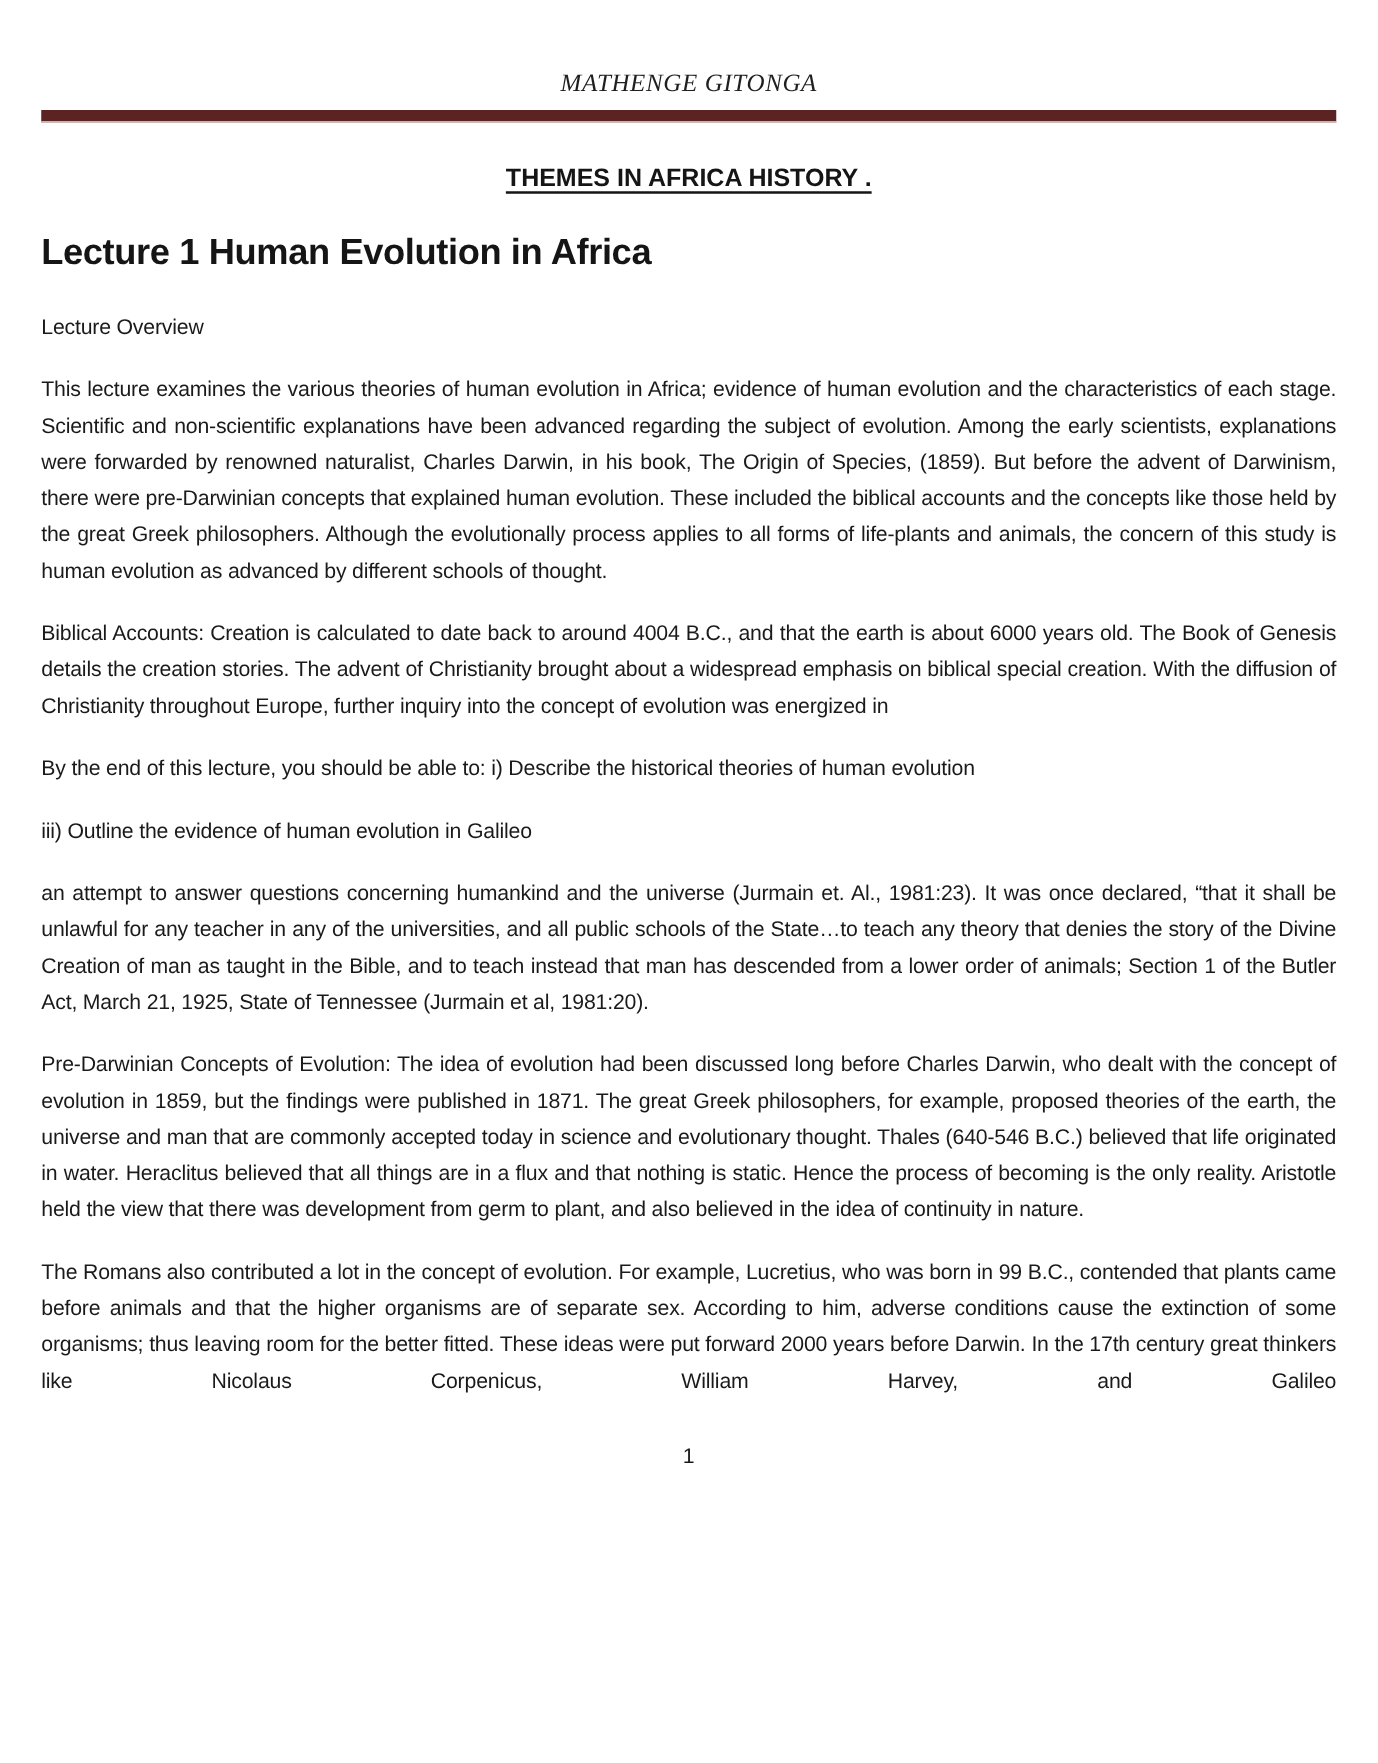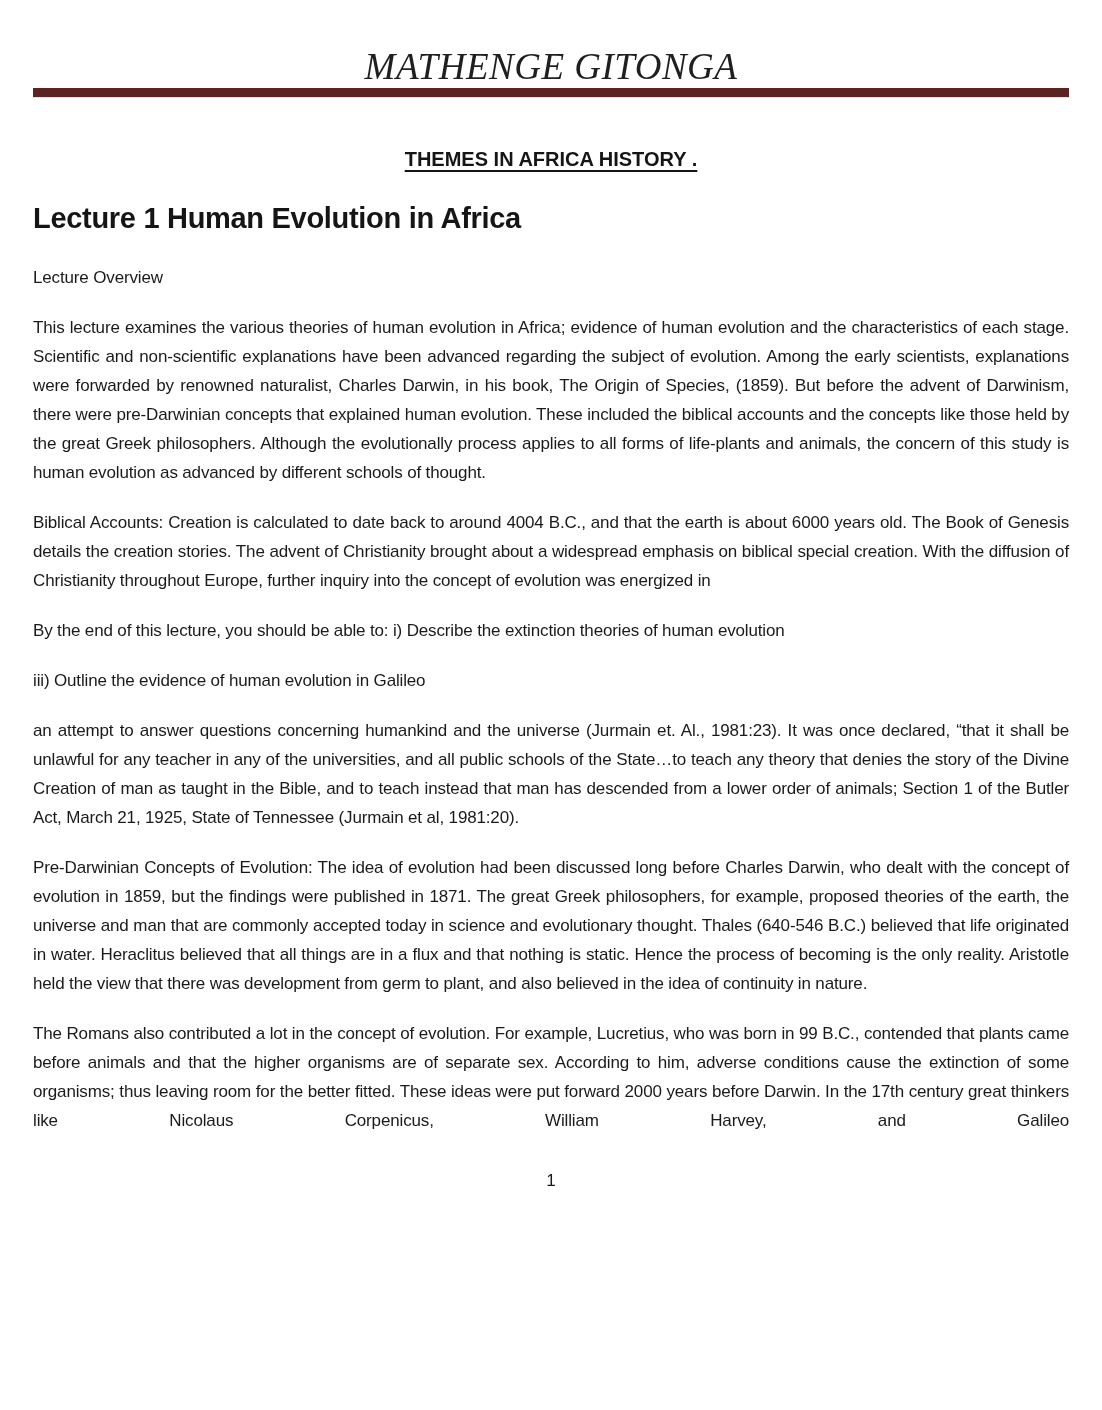--- a/index.html
+++ b/index.html
@@ -14,33 +14,33 @@
     height: 1410px;
     margin: 0 auto;
     background: #ffffff;
     padding: 52px 33px 0 33px;
     overflow: hidden;
   }
   .author-title {
     text-align: center;
     font-family: "Liberation Serif", "DejaVu Serif", serif;
     font-style: italic;
-    font-size: 37px;
+    font-size: 20px;
     line-height: 30px;
     color: #1f1f1f;
     letter-spacing: 0.5px;
   }
   .header-rule {
     height: 10px;
     background: #5b2423;
     margin-top: 6px;
     border-bottom: 1px solid #e9e4e4;
   }
   .course-title {
-    margin-top: 49px;
+    margin-top: 33px;
     text-align: center;
     font-size: 20px;
     line-height: 24px;
     font-weight: bold;
     text-decoration: underline;
     text-decoration-thickness: 2px;
     text-underline-offset: 4px;
     color: #151515;
   }
   .lecture-title {
@@ -82,21 +82,21 @@
   </div>
 
   <div class="course-title">THEMES IN AFRICA HISTORY .</div>
 
   <h1 class="lecture-title">Lecture 1 Human Evolution in Africa</h1>
 
   <div class="body-text">
     <p>Lecture Overview</p>
     <p class="p-justify">This lecture examines the various theories of human evolution in Africa; evidence of human evolution and the characteristics of each stage. Scientific and non-scientific explanations have been advanced regarding the subject of evolution. Among the early scientists, explanations were forwarded by renowned naturalist, Charles Darwin, in his book, The Origin of Species, (1859). But before the advent of Darwinism, there were pre-Darwinian concepts that explained human evolution. These included the biblical accounts and the concepts like those held by the great Greek philosophers. Although the evolutionally process applies to all forms of life-plants and animals, the concern of this study is human evolution as advanced by different schools of thought.</p>
     <p class="p-justify">Biblical Accounts: Creation is calculated to date back to around 4004 B.C., and that the earth is about 6000 years old. The Book of Genesis details the creation stories. The advent of Christianity brought about a widespread emphasis on biblical special creation. With the diffusion of Christianity throughout Europe, further inquiry into the concept of evolution was energized in</p>
-    <p>By the end of this lecture, you should be able to: i) Describe the extinction theories of human evolution</p>
+    <p>By the end of this lecture, you should be able to: i) Describe the historical theories of human evolution</p>
     <p>iii) Outline the evidence of human evolution in Galileo</p>
     <p class="p-justify">an attempt to answer questions concerning humankind and the universe (Jurmain et. Al., 1981:23). It was once declared, “that it shall be unlawful for any teacher in any of the universities, and all public schools of the State…to teach any theory that denies the story of the Divine Creation of man as taught in the Bible, and to teach instead that man has descended from a lower order of animals; Section 1 of the Butler Act, March 21, 1925, State of Tennessee (Jurmain et al, 1981:20).</p>
     <p class="p-justify">Pre-Darwinian Concepts of Evolution: The idea of evolution had been discussed long before Charles Darwin, who dealt with the concept of evolution in 1859, but the findings were published in 1871. The great Greek philosophers, for example, proposed theories of the earth, the universe and man that are commonly accepted today in science and evolutionary thought. Thales (640-546 B.C.) believed that life originated in water. Heraclitus believed that all things are in a flux and that nothing is static. Hence the process of becoming is the only reality. Aristotle held the view that there was development from germ to plant, and also believed in the idea of continuity in nature.</p>
     <p class="p-justify-all">The Romans also contributed a lot in the concept of evolution. For example, Lucretius, who was born in 99 B.C., contended that plants came before animals and that the higher organisms are of separate sex. According to him, adverse conditions cause the extinction of some organisms; thus leaving room for the better fitted. These ideas were put forward 2000 years before Darwin. In the 17th century great thinkers like Nicolaus Corpenicus, William Harvey, and Galileo</p>
   </div>
 
   <div class="page-footer">
     <span>1</span>
   </div>
 

